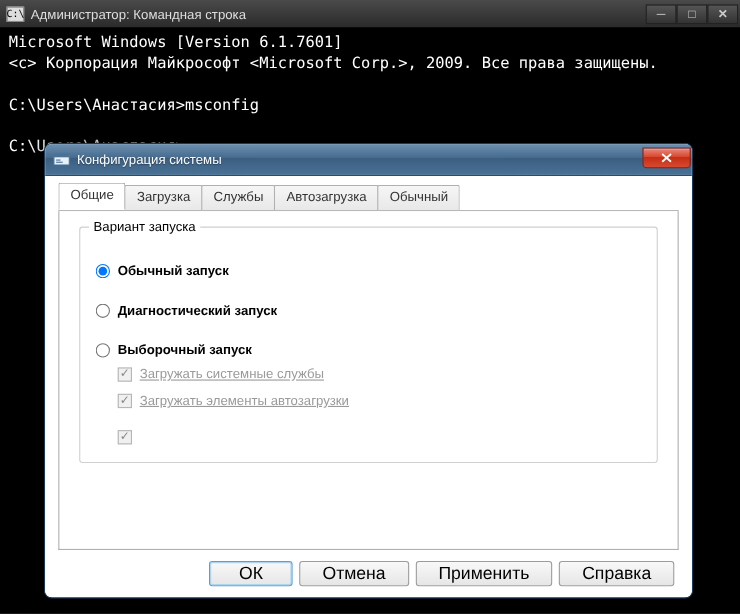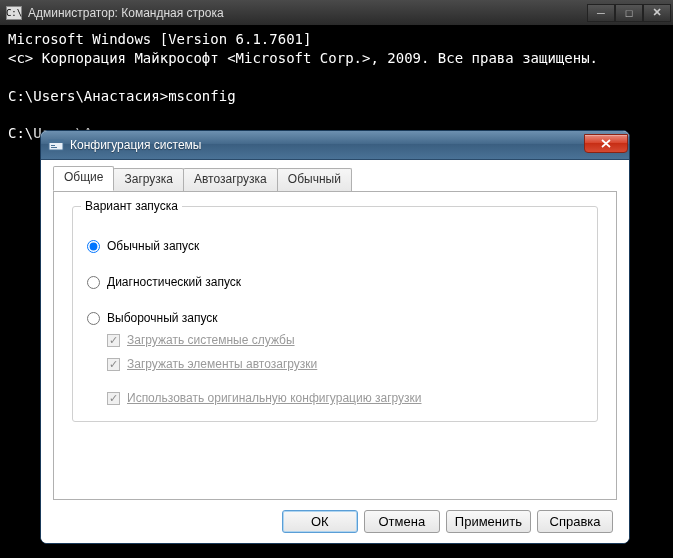--- a/index.html
+++ b/index.html
@@ -145,21 +145,21 @@
   color: #000;
 }
 .radio-row {
   display: flex; align-items: center;
   margin-top: 8px;
 }
 .radio-row input[type=radio] {
   width: 13px; height: 13px; margin-right: 7px;
   cursor: pointer;
 }
-.radio-label { font-size: 12px; color: #000; }
+.radio-label { font-size: 12px; color: #000; font-weight: bold; }
 .radio-desc {
   margin-left: 20px; margin-top: 2px;
   font-size: 12px; color: #000;
 }
 .check-row {
   display: flex; align-items: center;
   margin-left: 20px; margin-top: 10px;
 }
 .check-row.first { margin-top: 8px; }
 .fake-check {
@@ -175,25 +175,25 @@
 }
 
 .button-row {
   display: flex; justify-content: flex-end;
   gap: 6px;
   padding: 10px 4px 0 0;
 }
 .btn {
   min-width: 76px;
   height: 23px;
-  padding: 0 8px;
+  padding: 0 20px;
   background: linear-gradient(to bottom, #f8f8f8, #e6e6e6);
   border: 1px solid #9c9c9c;
   border-radius: 3px;
-  font-size: 13px;
+  font-size: 16px;
   color: #000;
   cursor: pointer;
 }
 .btn.default {
   border: 1px solid #5a9ed6;
   box-shadow: inset 0 0 0 1px #aed4f0;
 }
 .spacer1 { height: 14px; }
 .spacer2 { height: 10px; }
 </style>
@@ -232,20 +232,21 @@
     <div class="dialog-close">
       <svg width="10" height="9" viewBox="0 0 10 9">
           <path d="M1 1 L9 8 M9 1 L1 8" stroke="#fff" stroke-width="1.7"></path>
         </svg>
     </div>
   </div>
   <div class="dialog-body">
     <div class="tabs">
       <div class="tab active">Общие</div>
       <div class="tab">Загрузка</div>
+      <div class="tab">Службы</div>
       <div class="tab">Автозагрузка</div>
       <div class="tab">Обычный</div>
     </div>
     <div class="tab-content">
       <div class="fieldset">
         <div class="legend">Вариант запуска</div>
 
         <div class="radio-row">
           <input type="radio" name="startup" checked="" style="">
           <span class="radio-label">Обычный запуск</span>
@@ -269,21 +270,20 @@
           <div class="fake-check">✓</div>
           <span class="check-label">Загружать системные службы</span>
         </div>
         <div class="check-row">
           <div class="fake-check">✓</div>
           <span class="check-label">Загружать элементы автозагрузки</span>
         </div>
         <div class="spacer2"></div>
         <div class="check-row">
           <div class="fake-check">✓</div>
-          <span class="check-label">Использовать оригинальную конфигурацию загрузки</span>
         </div>
       </div>
     </div>
     <div class="button-row">
       <button class="btn default">ОК</button>
       <button class="btn">Отмена</button>
       <button class="btn">Применить</button>
       <button class="btn">Справка</button>
     </div>
   </div>

